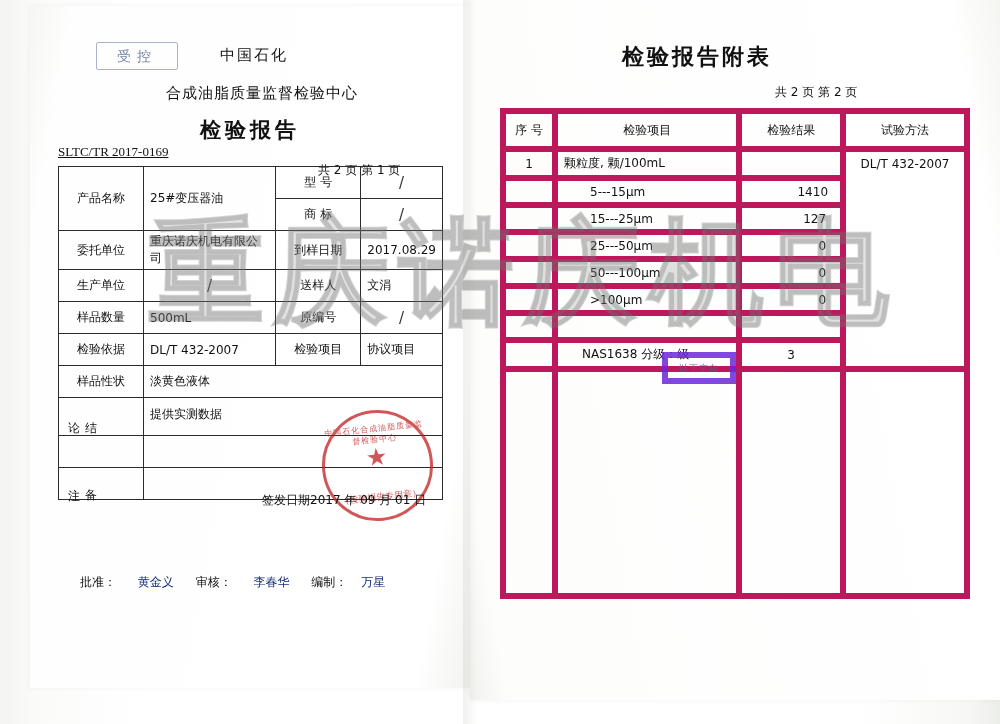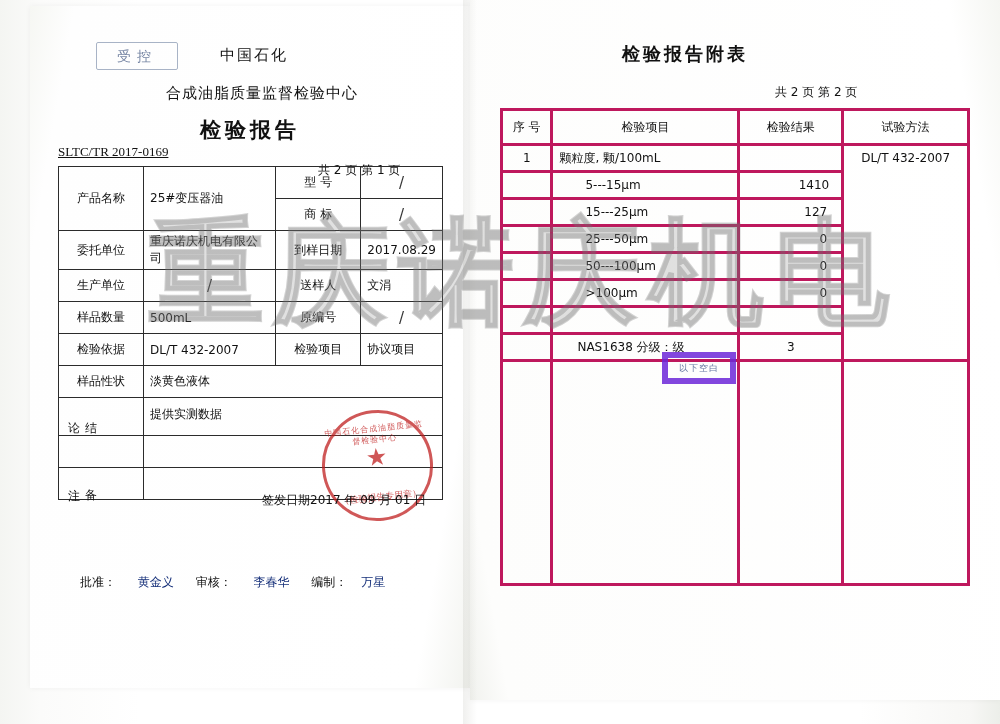--- a/index.html
+++ b/index.html
@@ -82,27 +82,27 @@
   .seal .arc{
     position:absolute;left:0;right:0;top:10px;text-align:center;font-size:8px;letter-spacing:1px;
   }
   .seal .btm{
     position:absolute;left:0;right:0;bottom:14px;text-align:center;font-size:9px;
   }
   .issue{position:absolute;left:232px;top:486px;font-size:12px;}
 
   
   #right-page{left:470px;top:0;width:530px;height:700px;}
-  .rtitle{position:absolute;left:152px;top:42px;font-size:18px;font-weight:bold;letter-spacing:3px;}
+  .rtitle{position:absolute;left:152px;top:42px;font-size:22px;font-weight:bold;letter-spacing:3px;}
   .rpageno{position:absolute;left:305px;top:84px;font-size:12px;}
   table.apptbl{
     position:absolute;left:30px;top:108px;width:470px;border-collapse:collapse;font-size:12px;
   }
   table.apptbl th, table.apptbl td{
-    border:3px solid #be185d;padding:3px 6px;font-weight:normal;
+    border:6px solid #be185d;padding:3px 6px;font-weight:normal;
   }
   table.apptbl th{height:26px;text-align:center;font-size:12px;}
   .c-no{width:44px;text-align:center;}
   .c-item{width:180px;}
   .c-res{width:100px;text-align:center;}
   .c-meth{width:140px;text-align:center;}
   .rowh{height:27px;}
   .tailcell{height:215px;}
   .small-stamp{
     position:absolute;left:192px;top:352px;width:62px;height:20px;

